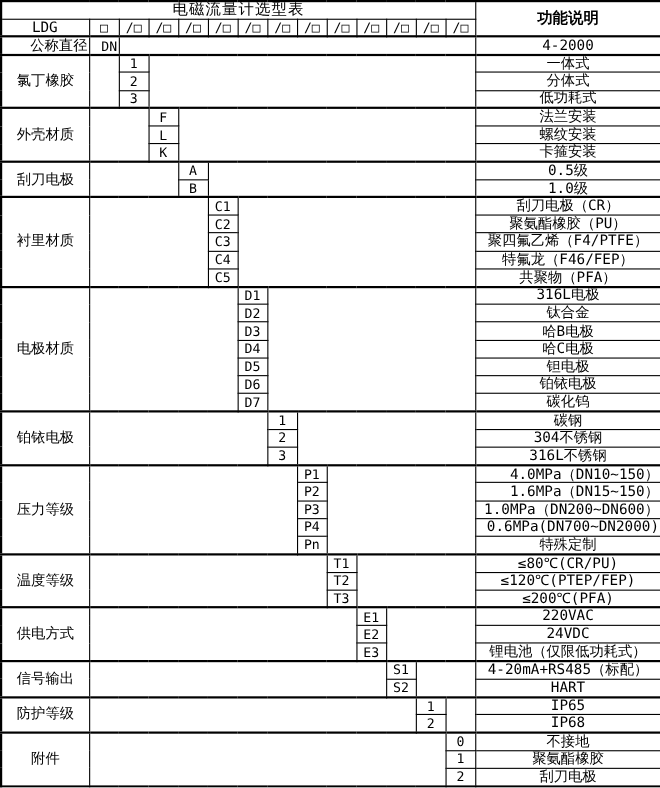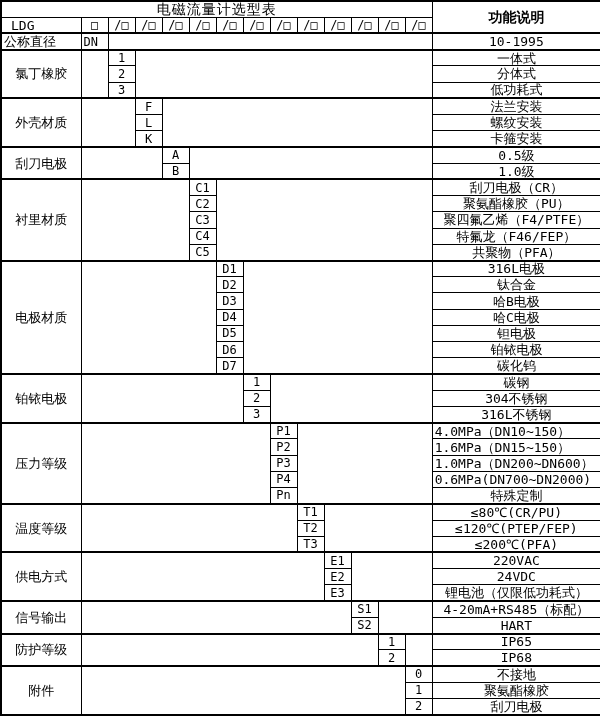--- a/index.html
+++ b/index.html
@@ -17,22 +17,22 @@
     border:1px solid #000;
     padding:0 1px;
     font-size:13px; line-height:1;
     text-align:center; vertical-align:middle;
     overflow:hidden; white-space:nowrap;
   }
   tr { height:16px; }
   tr.gs td { border-top:2px solid #000; }
   td.title  { font-size:14px; letter-spacing:1px; }
   td.fnhead { font-size:14px;font-weight:bold; }
-  td.model  { text-align:left; padding-left:9px; }
-  td.al     { text-align:left; padding-left:2px; }
+  td.model  { text-align:left; padding-left:27px; }
+  td.al     { text-align:right; padding-left:2px; }
   td.lbl    { font-size:13px; }
   td.code   { font-size:12px; }
 </style>
 </head>
 <body>
 
 <div class="wrap">
   <table class="sel">
     <colgroup>
       <col style="width:80px">
@@ -57,21 +57,21 @@
           <td class="code">/□</td>
           <td class="code">/□</td>
           <td class="code">/□</td>
           <td class="code">/□</td>
           <td class="code">/□</td>
         </tr>
         <tr class="gs">
           <td class="lbl al" rowspan="1">公称直径</td>
           <td class="code al">DN</td>
           <td colspan="12" rowspan="1"></td>
-          <td>10-1995</td>
+          <td>4-2000</td>
         </tr>
         <tr class="gs">
           <td class="lbl" rowspan="3">氯丁橡胶</td>
           <td colspan="1" rowspan="3"></td>
           <td class="code">1</td>
           <td colspan="11" rowspan="3"></td>
           <td>一体式</td>
         </tr>
         <tr>
           <td class="code">2</td>

